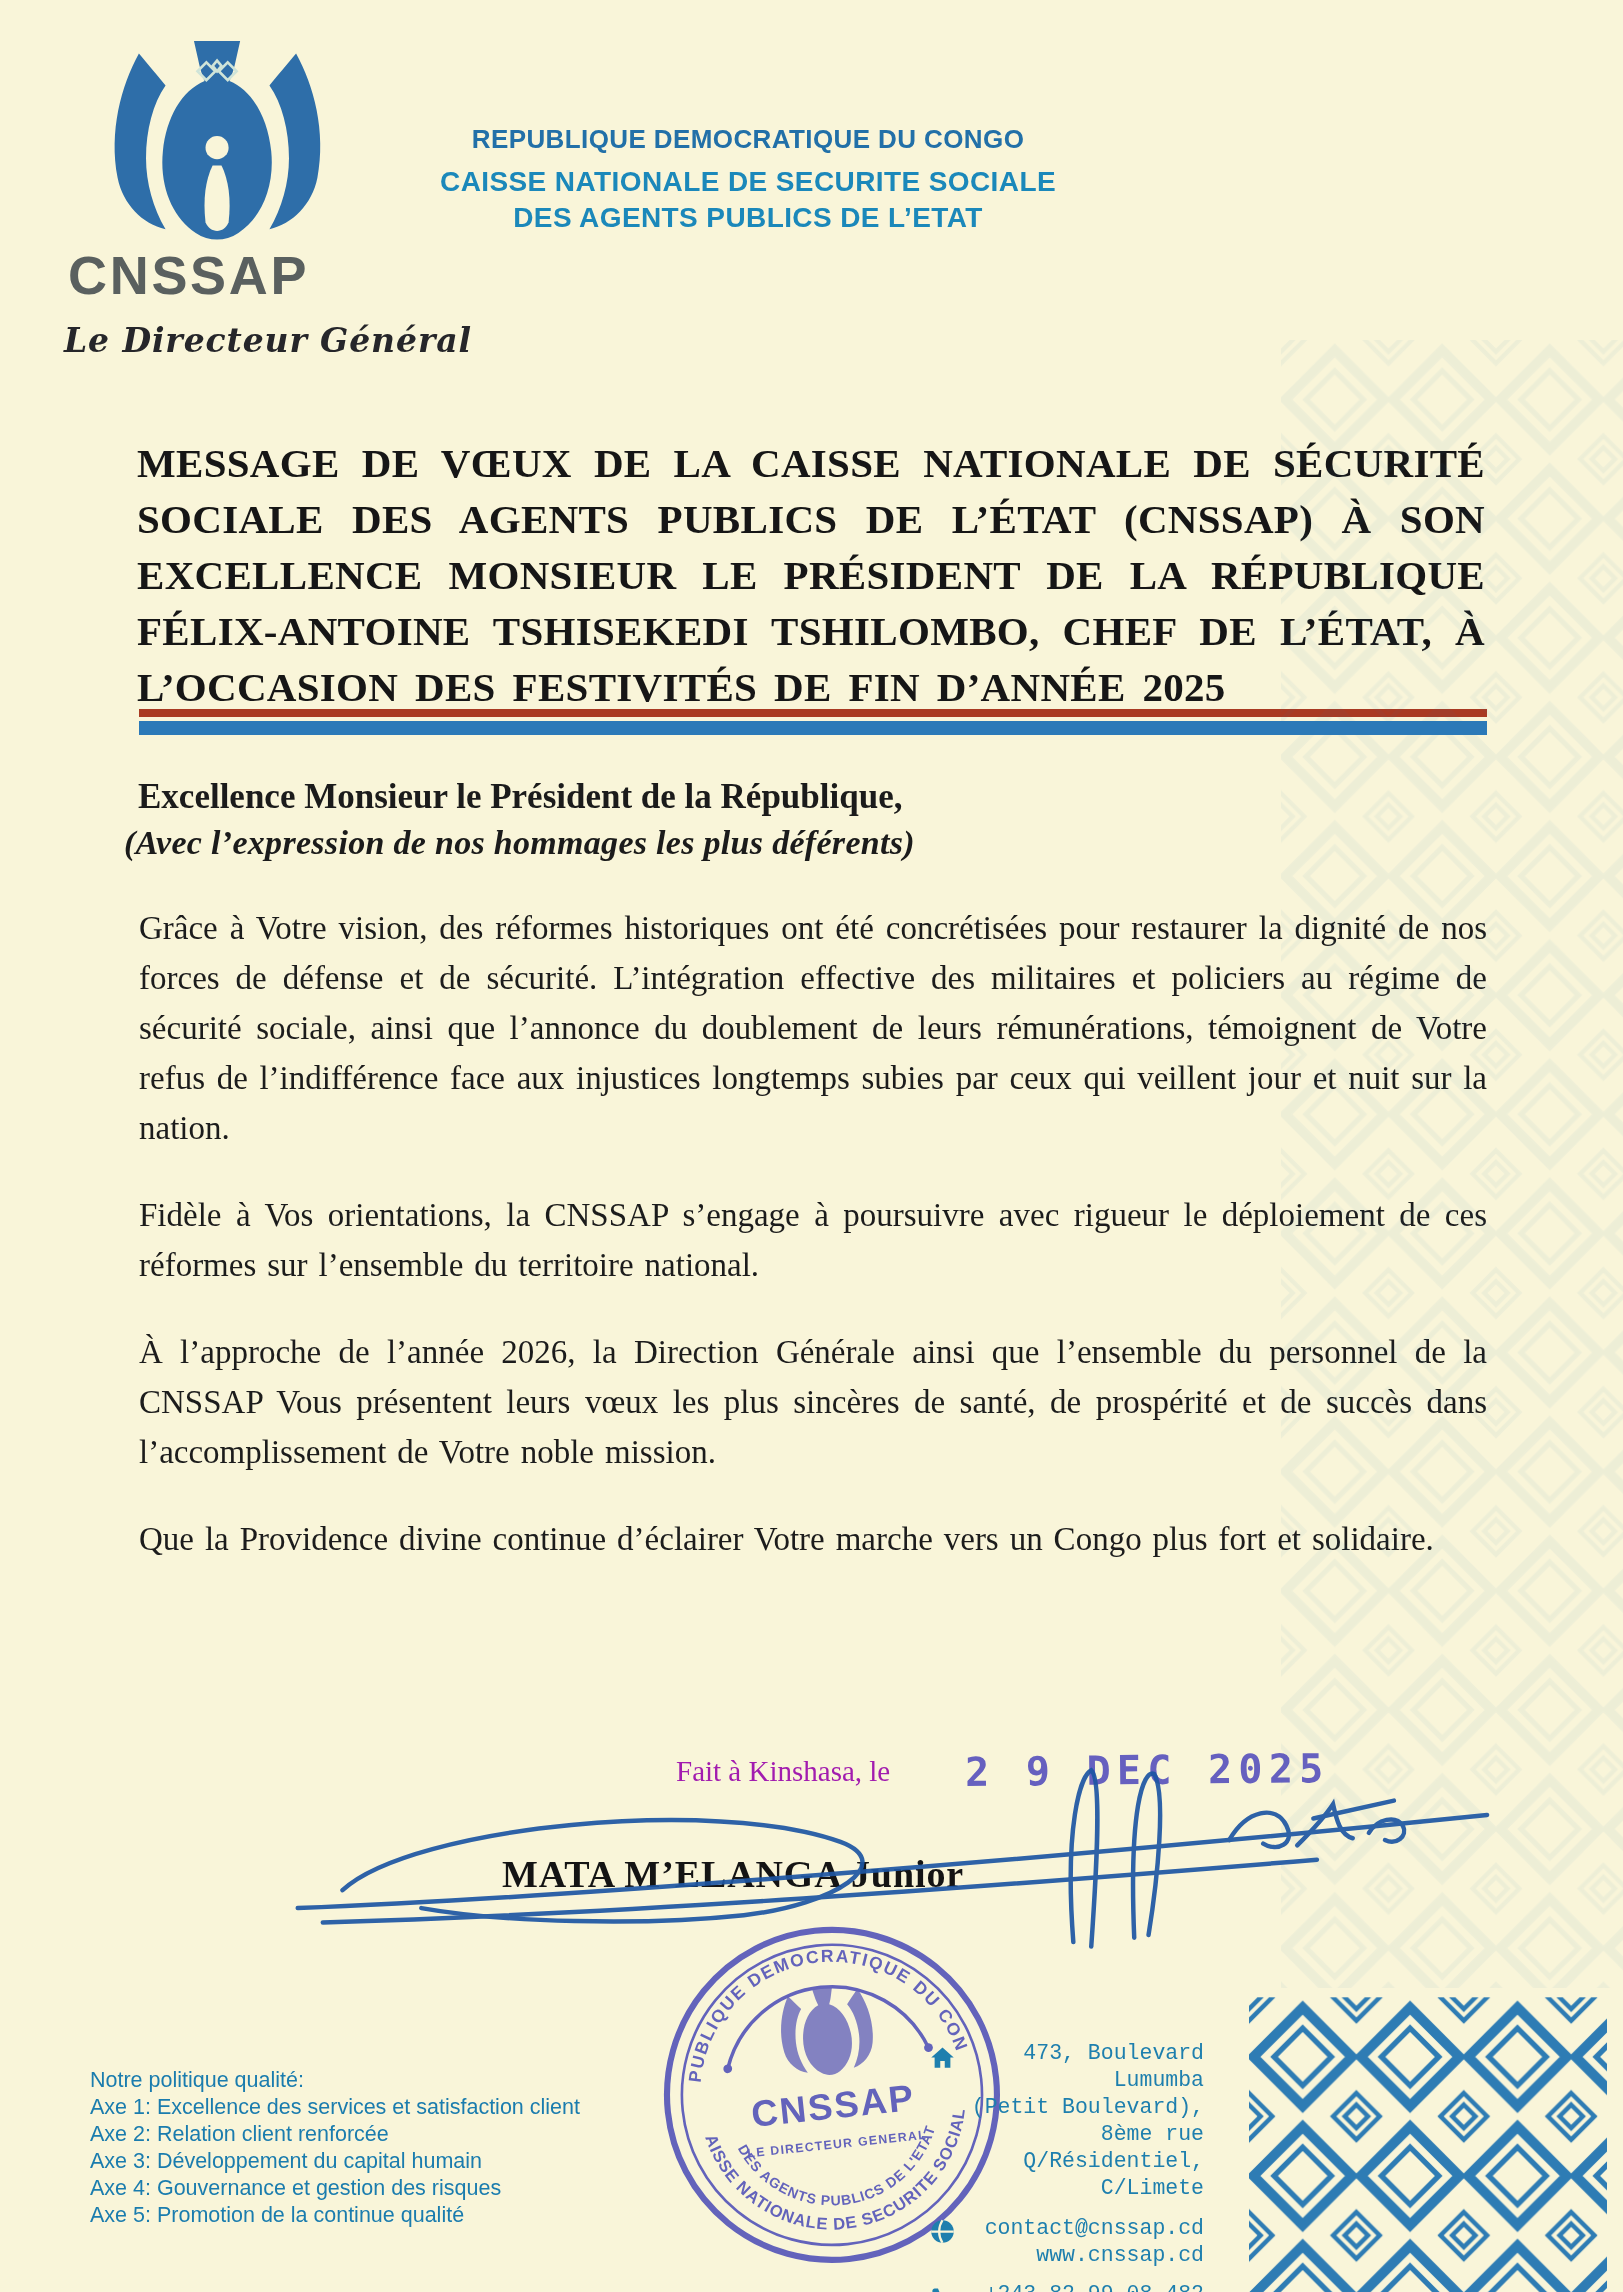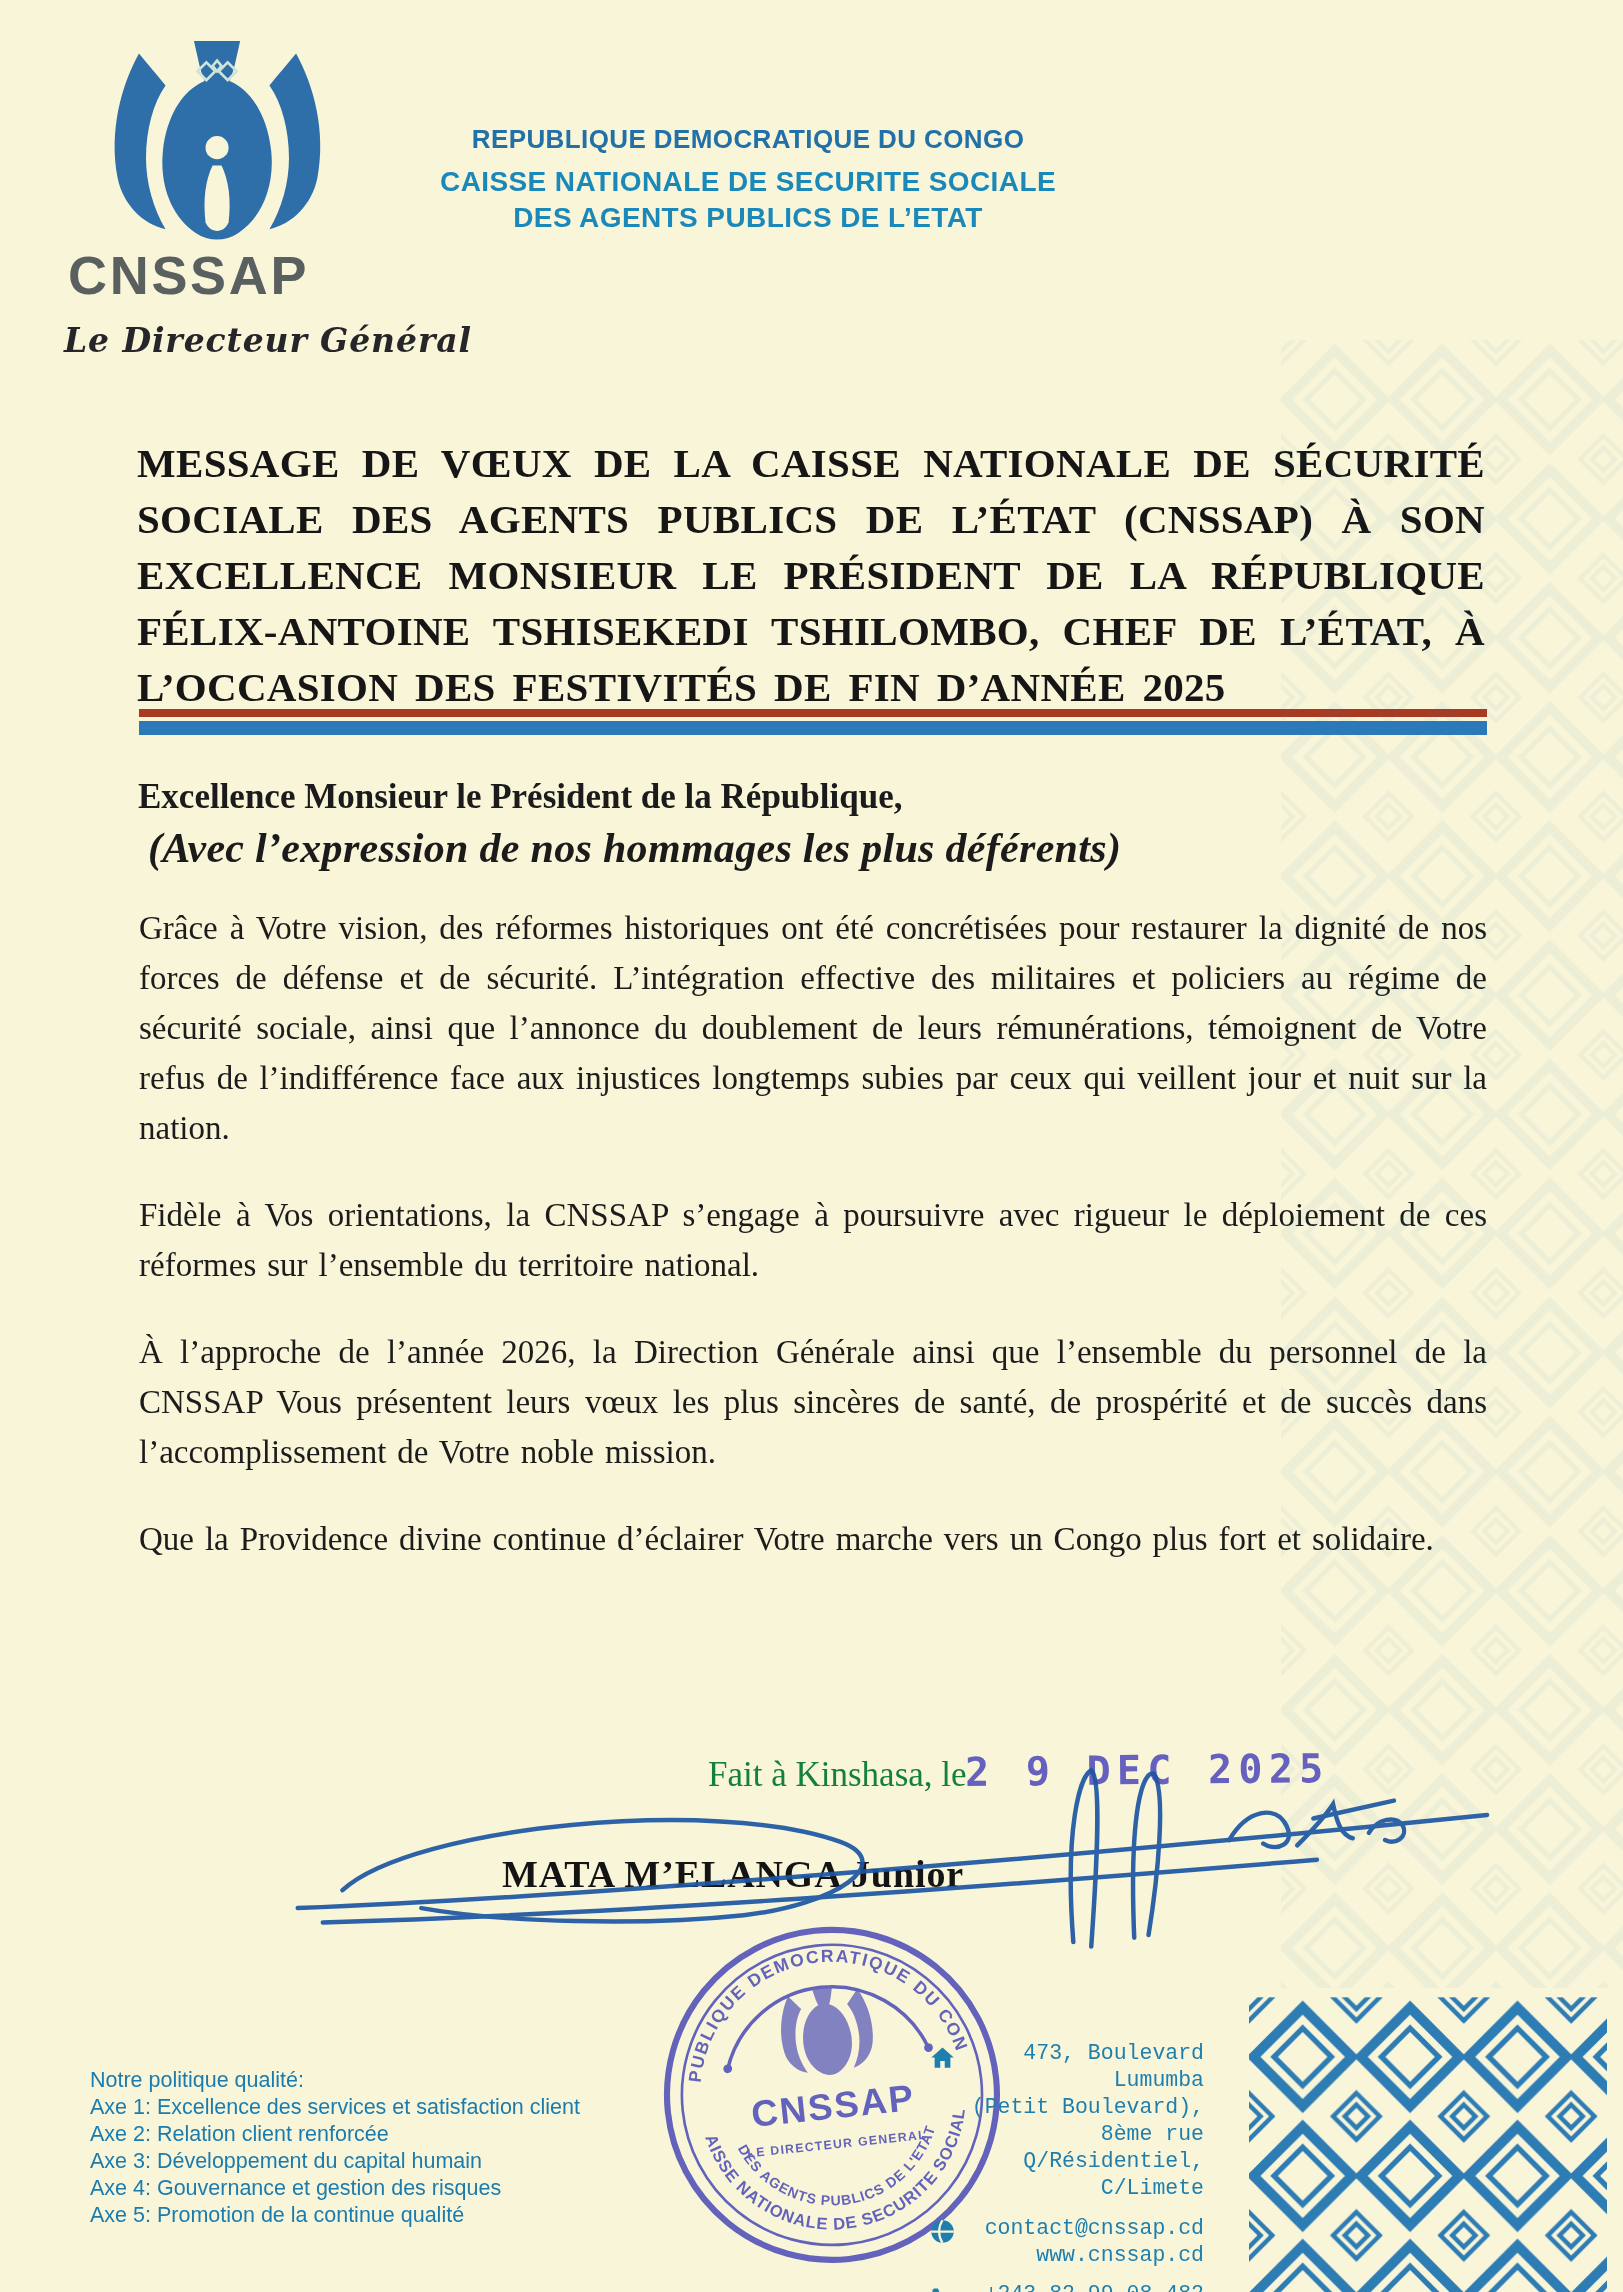--- a/index.html
+++ b/index.html
@@ -34,30 +34,30 @@
   #doc-title{
     position:absolute;left:137px;top:435px;width:1348px;
     font-weight:bold;font-size:41px;line-height:56px;
     text-align:justify;color:#161616;word-spacing:6.3px;letter-spacing:0.3px;
   }
   .rule{position:absolute;left:139px;width:1348px;}
   #rule-red{top:709px;height:8px;background:#a93a22;}
   #rule-blue{top:721px;height:14.3px;background:#2b79b8;}
   
   #salutation{position:absolute;left:138px;top:777px;font-weight:bold;font-size:35px;}
-  #salutation-sub{position:absolute;left:148px;top:824px;font-weight:bold;font-style:italic;font-size:42px;letter-spacing:0.3px;}
+  #salutation-sub{position:absolute;left:124px;top:824px;font-weight:bold;font-style:italic;font-size:34px;letter-spacing:0.3px;}
   
   #body-text{position:absolute;left:139px;top:903px;width:1348px;}
   #body-text p{
     margin:0 0 37px 0;
     font-size:33px;line-height:50px;
     text-align:justify;word-spacing:2.7px;color:#1c1c1c;
   }
   
-  #place-line{position:absolute;left:676px;top:1755px;font-size:35px;color:#15803d;margin-left:32px;}
+  #place-line{position:absolute;left:676px;top:1755px;font-size:29px;color:#a21caf;}
   #date-stamp{
     position:absolute;left:965px;top:1747px;
     font-family:"DejaVu Sans Mono", monospace;font-weight:bold;
     font-size:40px;letter-spacing:6.3px;color:#5a54bd;transform:rotate(-.6deg);
     opacity:.92;
   }
   #signatory-name{
     position:absolute;left:502px;top:1852px;
     font-weight:bold;font-size:38px;letter-spacing:0.9px;color:#141414;
   }

